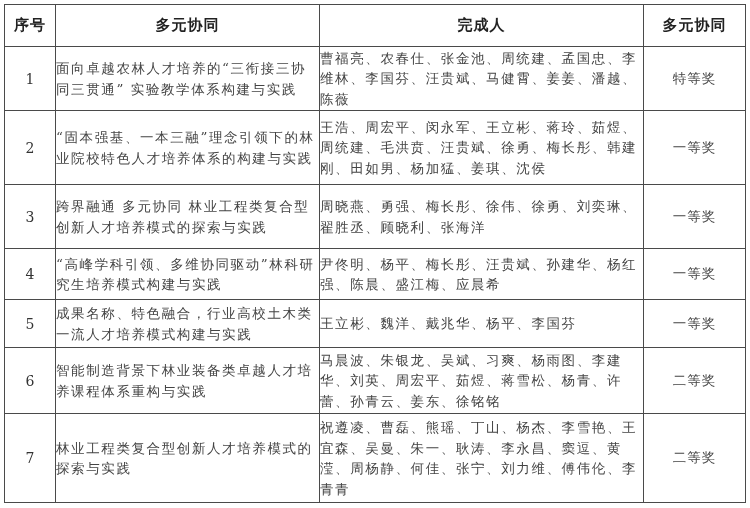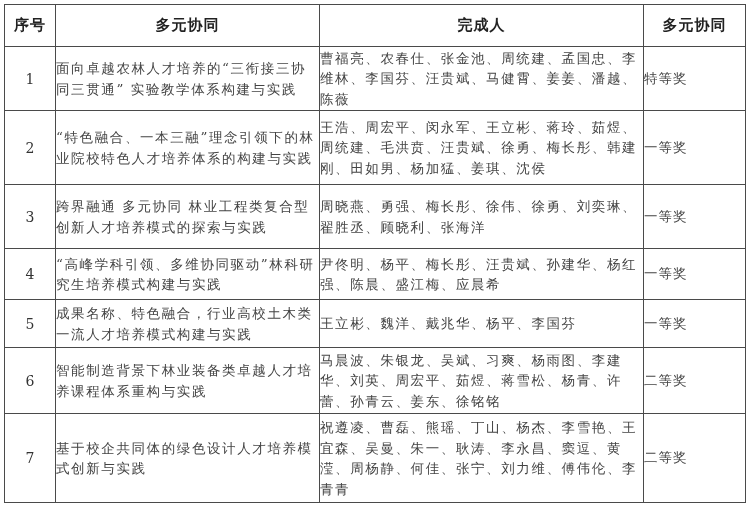--- a/index.html
+++ b/index.html
@@ -48,20 +48,21 @@
     td.title, td.people {
       font-size: 13.5px;
       line-height: 20.5px;
       padding: 1px 6px 1px 8px;
       letter-spacing: 1.6px;
       text-align: left;
       word-break: break-all;
       color: #444;
     }
     td.level {
+      text-align: center;
       font-size: 13.5px;
       color: #444;
       letter-spacing: 1px;
     }
     tr.r1 { height: 64px; }
     tr.r2 { height: 74px; }
     tr.r3 { height: 64px; }
     tr.r4 { height: 51px; }
     tr.r5 { height: 48px; }
     tr.r6 { height: 66px; }
@@ -87,21 +88,21 @@
   </thead>
   <tbody>
     <tr class="r1">
       <td class="no">1</td>
       <td class="title">面向卓越农林人才培养的“三衔接三协同三贯通” 实验教学体系构建与实践</td>
       <td class="people">曹福亮、农春仕、张金池、周统建、孟国忠、李维林、李国芬、汪贵斌、马健霄、姜姜、潘越、陈薇</td>
       <td class="level">特等奖</td>
     </tr>
     <tr class="r2">
       <td class="no">2</td>
-      <td class="title">“特色融合、一本三融”理念引领下的林业院校特色人才培养体系的构建与实践</td>
+      <td class="title">“固本强基、一本三融”理念引领下的林业院校特色人才培养体系的构建与实践</td>
       <td class="people">王浩、周宏平、闵永军、王立彬、蒋玲、茹煜、周统建、毛洪贲、汪贵斌、徐勇、梅长彤、韩建刚、田如男、杨加猛、姜琪、沈侯</td>
       <td class="level">一等奖</td>
     </tr>
     <tr class="r3">
       <td class="no">3</td>
       <td class="title">跨界融通 多元协同 林业工程类复合型创新人才培养模式的探索与实践</td>
       <td class="people">周晓燕、勇强、梅长彤、徐伟、徐勇、刘奕琳、翟胜丞、顾晓利、张海洋</td>
       <td class="level">一等奖</td>
     </tr>
     <tr class="r4">
@@ -117,18 +118,18 @@
       <td class="level">一等奖</td>
     </tr>
     <tr class="r6">
       <td class="no">6</td>
       <td class="title">智能制造背景下林业装备类卓越人才培养课程体系重构与实践</td>
       <td class="people">马晨波、朱银龙、吴斌、习爽、杨雨图、李建华、刘英、周宏平、茹煜、蒋雪松、杨青、许蕾、孙青云、姜东、徐铭铭</td>
       <td class="level">二等奖</td>
     </tr>
     <tr class="r7">
       <td class="no">7</td>
-      <td class="title">基于校企共同体的绿色设计人才培养模式创新与实践</td>
+      <td class="title">林业工程类复合型创新人才培养模式的探索与实践</td>
       <td class="people">祝遵凌、曹磊、熊瑶、丁山、杨杰、李雪艳、王宜森、吴曼、朱一、耿涛、李永昌、窦逗、黄滢、周杨静、何佳、张宁、刘力维、傅伟伦、李青青</td>
       <td class="level">二等奖</td>
     </tr>
   </tbody>
 </table>
 
 </body></html>

